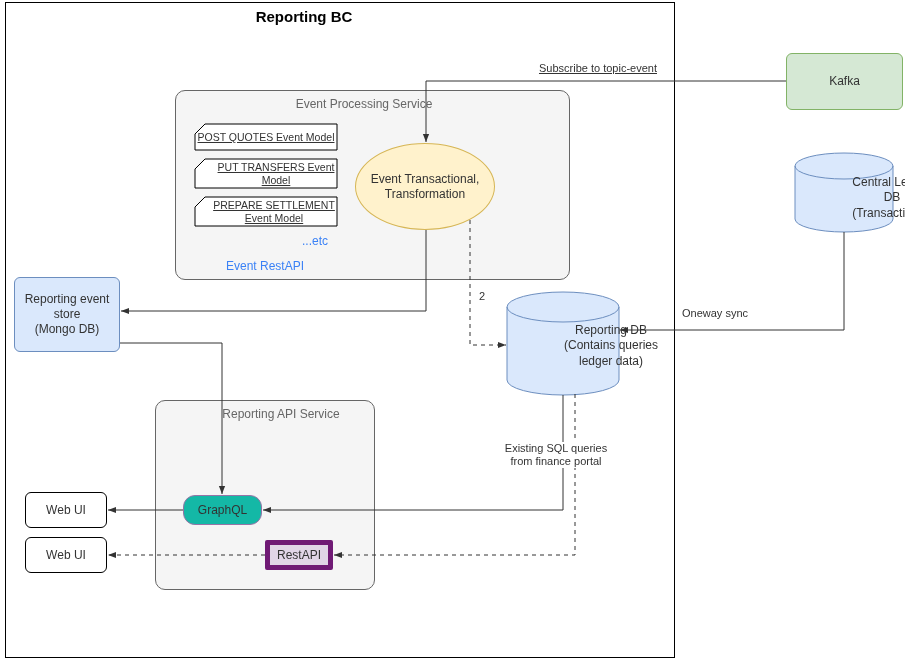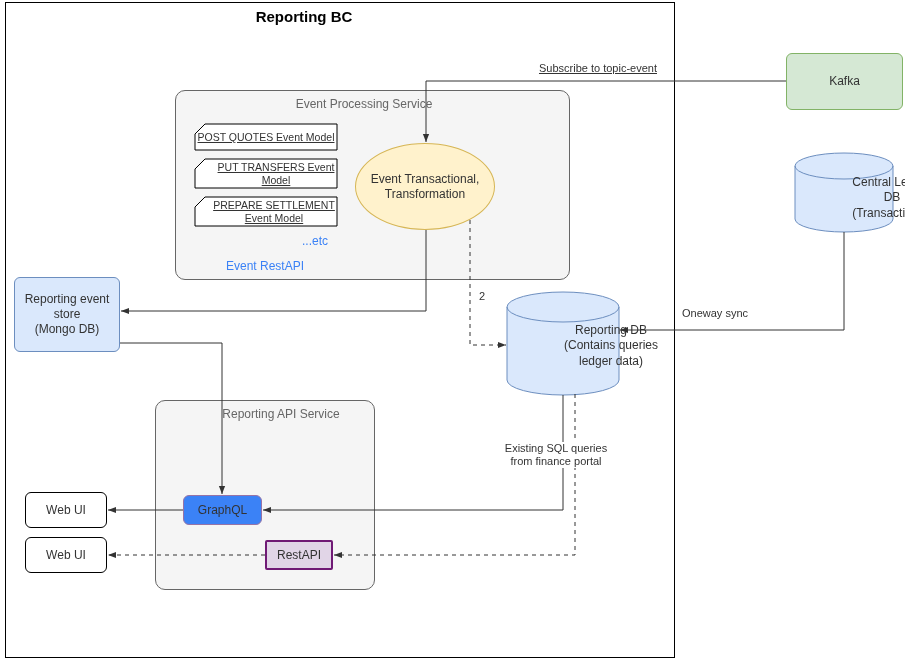--- a/index.html
+++ b/index.html
@@ -60,22 +60,22 @@
   #card2-label { left: 196px; top: 159px; width: 160px; height: 29px; }
   #card3-label { left: 196px; top: 197px; width: 156px; height: 29px; }
   #etc-label { left: 270px; top: 234px; width: 90px; }
   #event-models-label { left: 190px; top: 259px; width: 150px; }
   #filter-ellipse { left: 355px; top: 143px; width: 140px; height: 87px; background: #fff2cc; border: 1px solid #d6b656; border-radius: 50%; }
   #ledger-label { left: 795px; top: 168px; width: 98px; height: 60px; }
   #store { left: 14px; top: 277px; width: 106px; height: 75px; background: #dae8fc; border: 1px solid #6c8ebf; border-radius: 6px; }
   #reportingdb-label { left: 507px; top: 305px; width: 112px; height: 82px; }
   #api-container { left: 155px; top: 400px; width: 220px; height: 190px; }
   #api-title { left: 155px; top: 407px; width: 252px; }
-  #graphql { left: 183px; top: 495px; width: 79px; height: 30px; background: #3b82f6; border: 1px solid #9673a6; border-radius: 6px; }
-  #restapi { left: 265px; top: 540px; width: 68px; height: 30px; background: #e1d5e7; border: 2px solid #701a75; border-radius: 2px; }
+  #graphql { left: 183px; top: 495px; width: 79px; height: 30px; background: #14b8a6; border: 1px solid #9673a6; border-radius: 12px; }
+  #restapi { left: 265px; top: 540px; width: 68px; height: 30px; background: #e1d5e7; border: 5px solid #701a75; border-radius: 2px; }
   #webui1 { left: 25px; top: 492px; width: 82px; height: 36px; background: #ffffff; border: 1px solid #000000; border-radius: 6px; }
   #webui2 { left: 25px; top: 537px; width: 82px; height: 36px; background: #ffffff; border: 1px solid #000000; border-radius: 6px; }
   #lbl-subscribe { left: 534px; top: 62px; width: 124px; text-decoration: underline; }
   #lbl-step { left: 473px; top: 290px; width: 14px; }
   #lbl-oneway { left: 677px; top: 307px; width: 72px; }
   #lbl-sql { left: 485px; top: 442px; width: 106px; margin-left: 16px; }
 </style>
 </head>
 <body>
 

